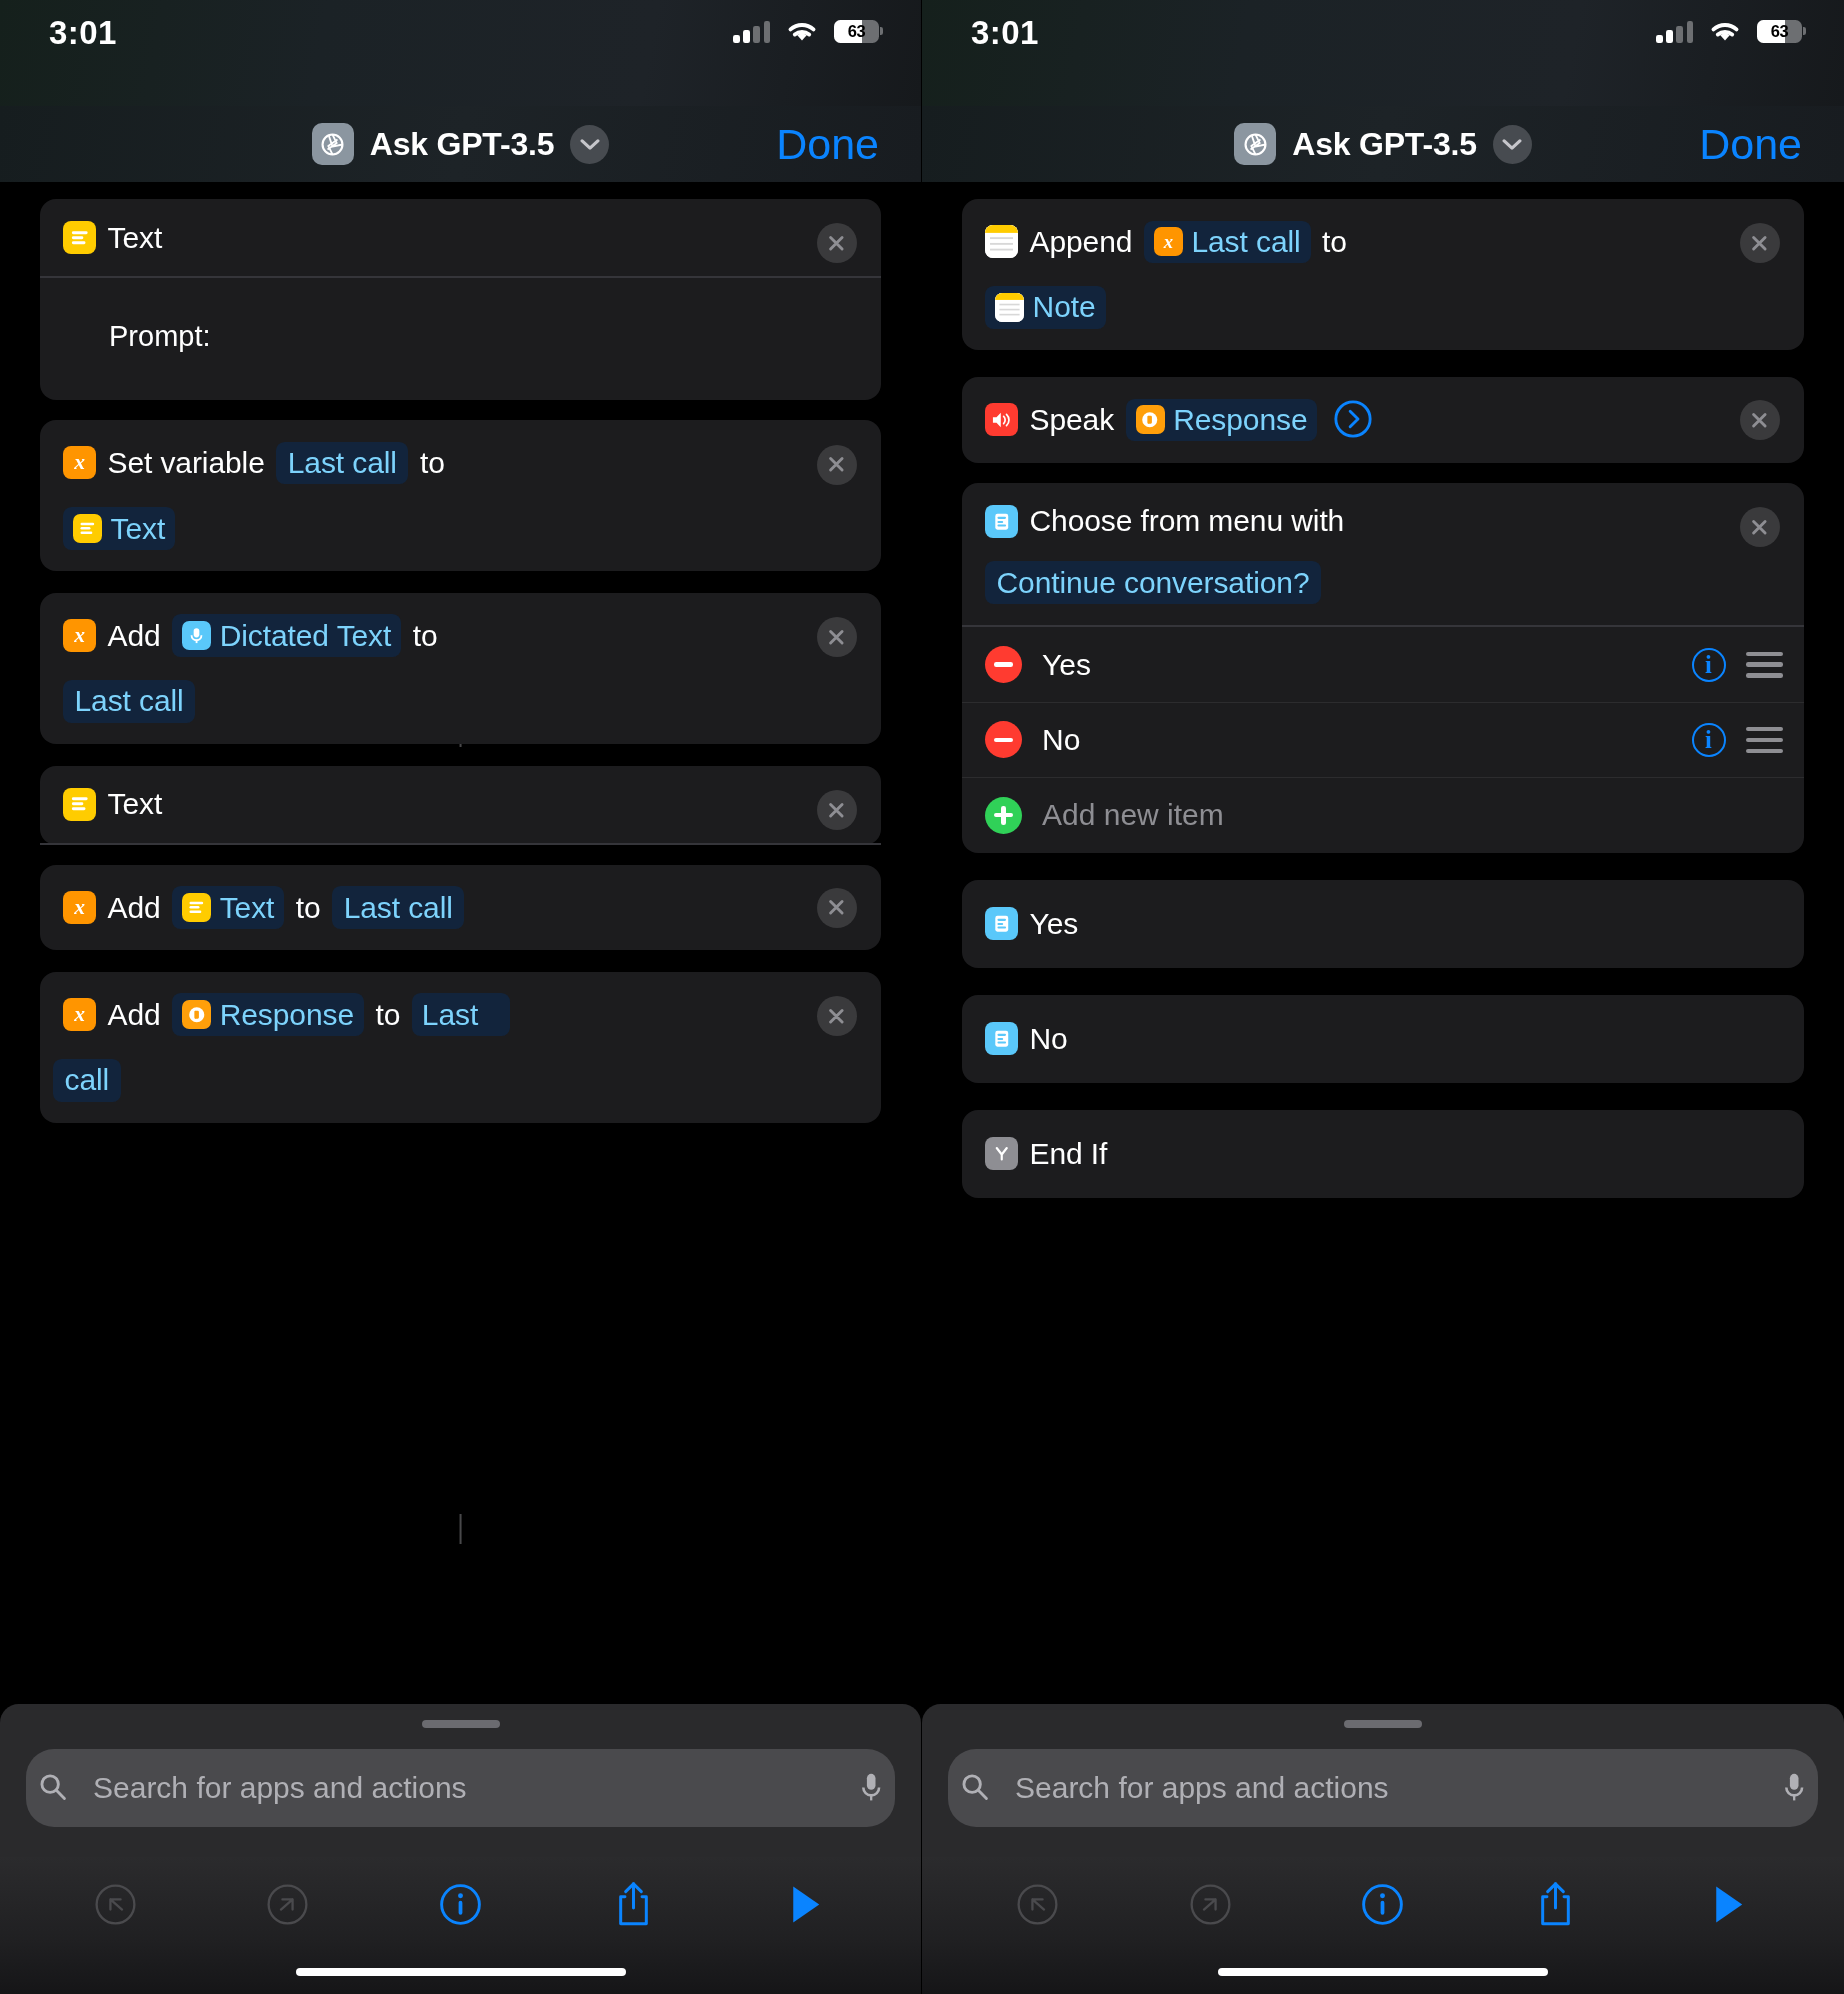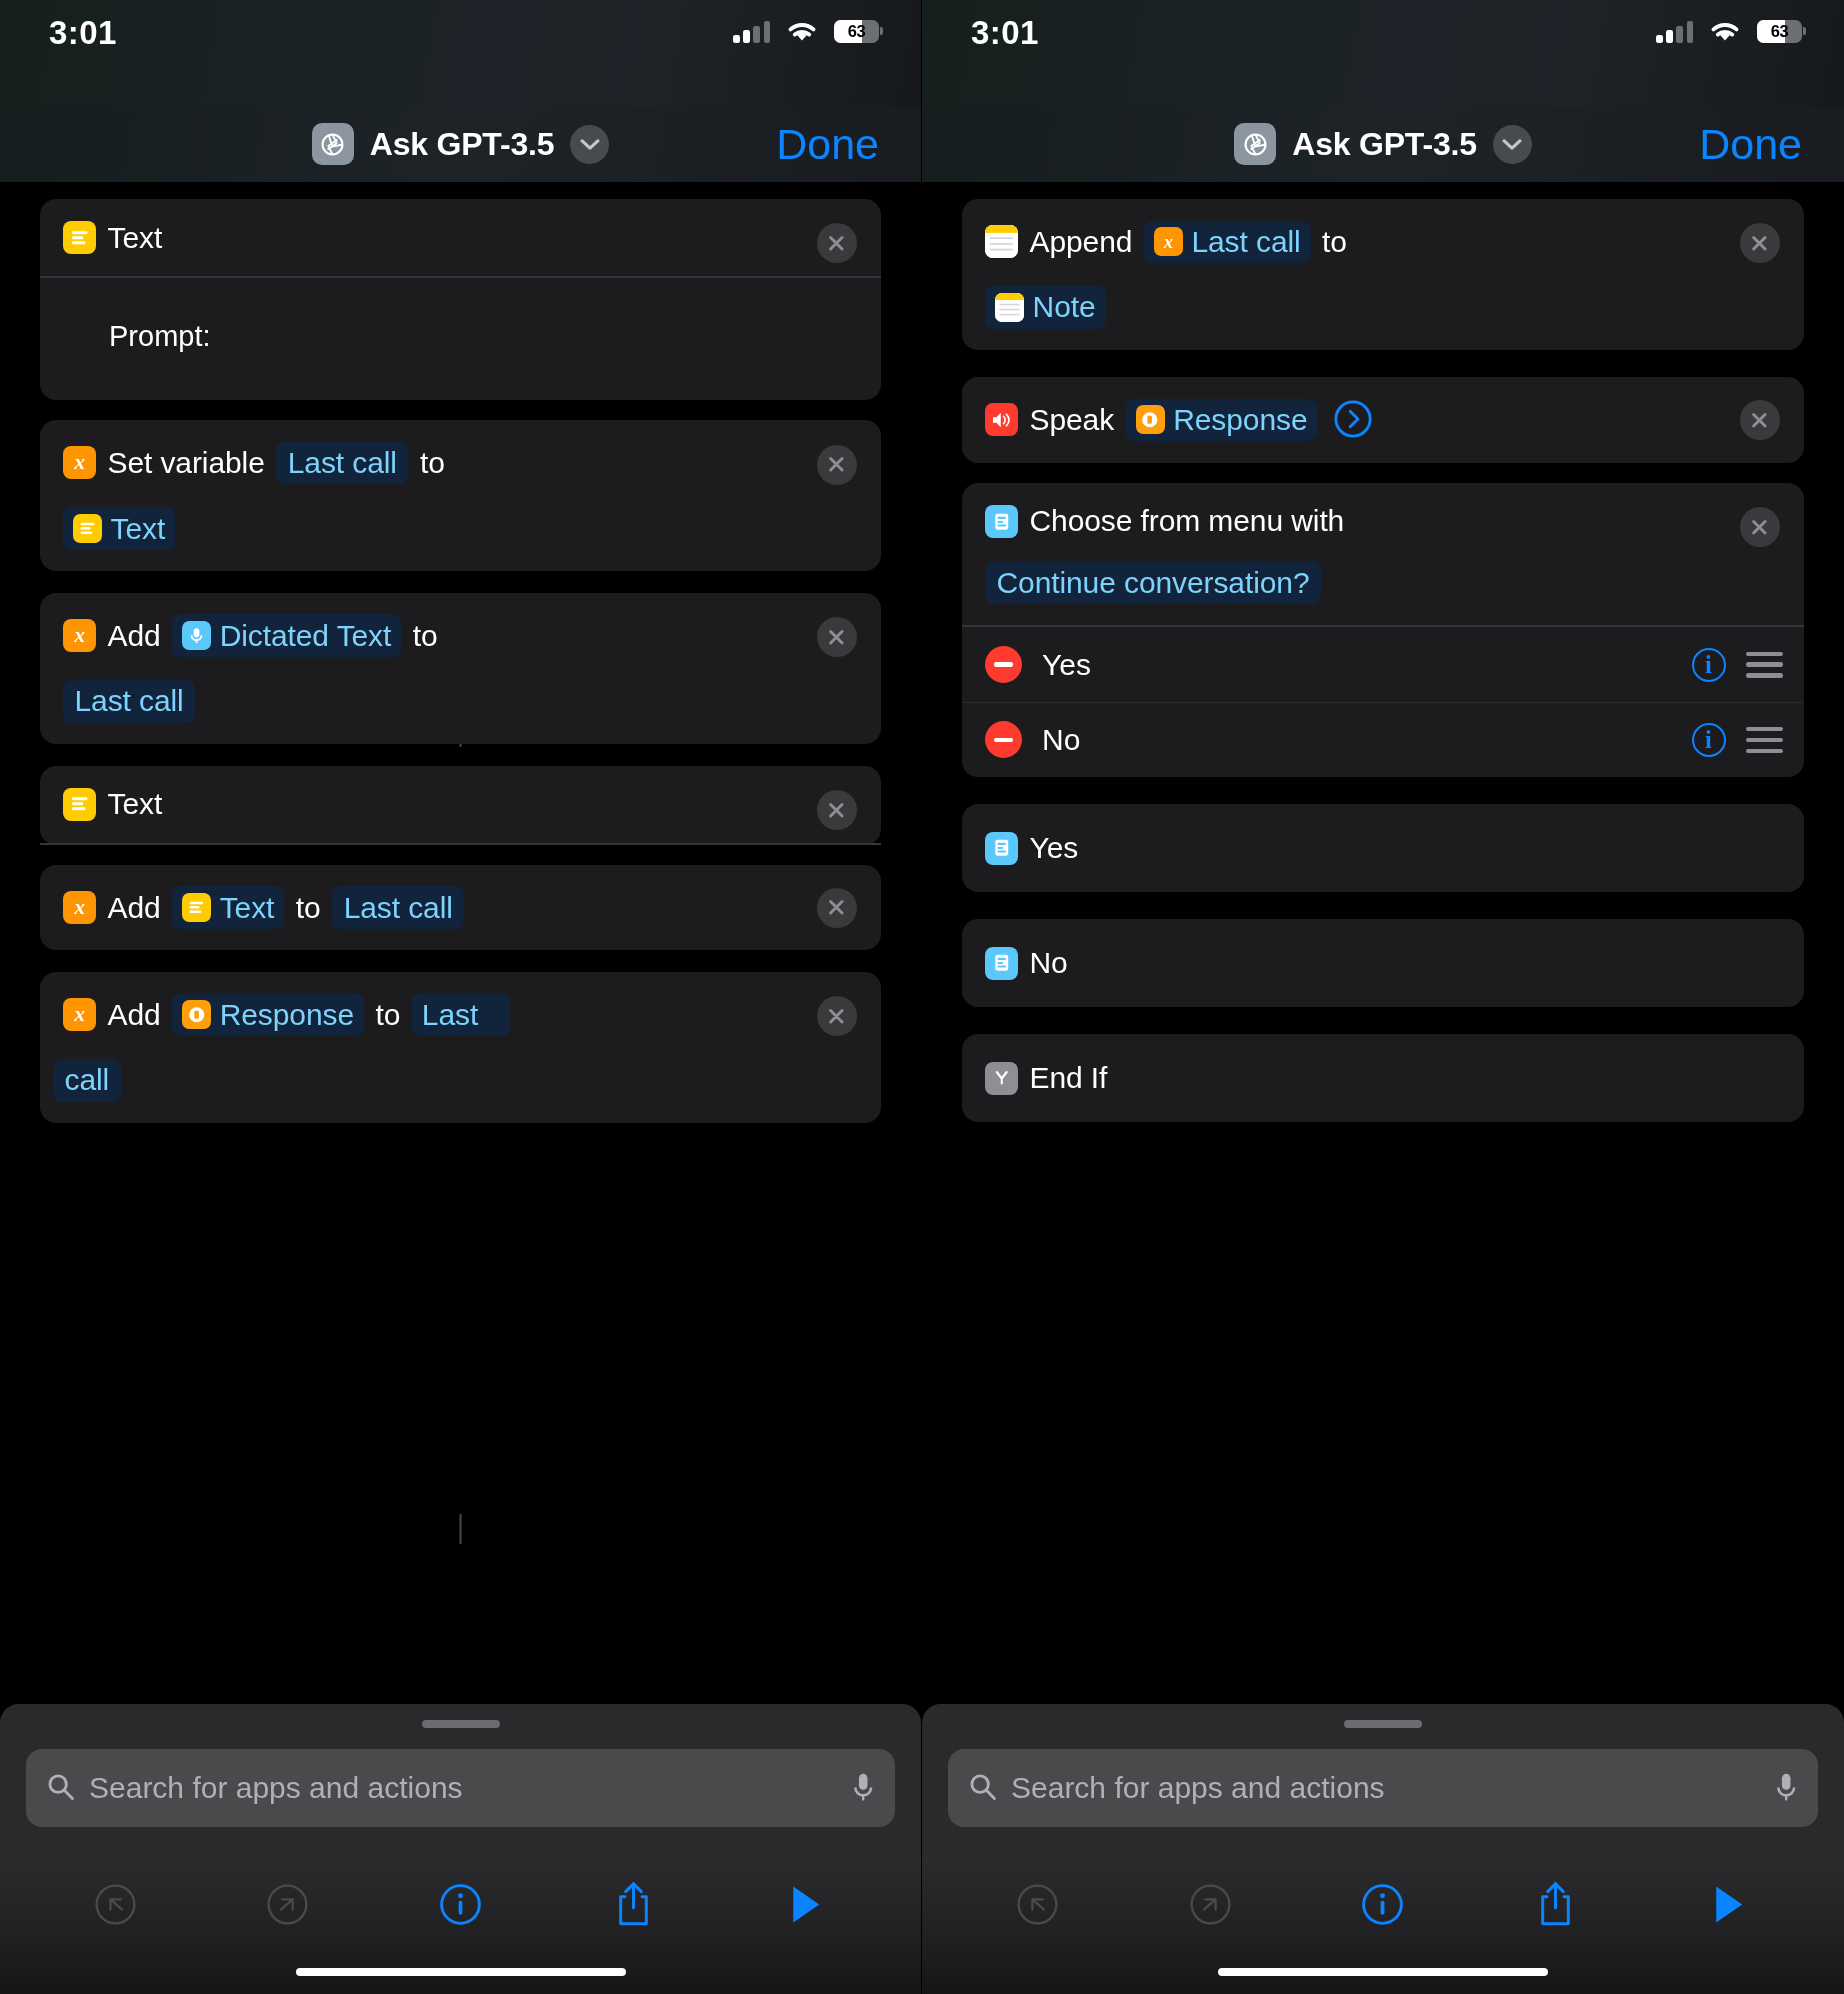--- a/index.html
+++ b/index.html
@@ -143,22 +143,22 @@
   .card.indent { margin-left:43px; }
 
   
   .sheet {
     position:absolute; left:0; right:0; bottom:138px;
     background:#2a2a2c; border-radius:18.7px 18.7px 0 0;
     padding: 16px 26px 30px 26px;
   }
   .grabber { width:78px; height:8px; border-radius:4.3px; background:#6b6b70; margin:0 auto 21.5px auto;}
   .searchfield {
-    height:78px; border-radius:16px; background:#4a4a4d;
-    display:flex; align-items:center; gap:13px; padding:0 20px;
+    height:78px; border-radius:28px; background:#4a4a4d;
+    display:flex; align-items:center; gap:25px; padding:0 12px;
   }
   .search-ph { color:#b0b0b5; font-size:30px; flex:1 1 auto;}
 
   .toolbar {
     position:absolute; left:0; right:0; bottom:0; height:138px;
     background:linear-gradient(180deg,#2b2b2d 0%,#202022 60%,#151517 100%);
     display:flex; align-items:flex-start; justify-content:space-around;
     padding: 20px 29px 0 29px;
   }
   .tb { width:55px; height:55px; display:flex; align-items:center; justify-content:center;}
@@ -599,20 +599,27 @@
                 <span class="bar"></span>
               </div>
             <div class="menu-label">No</div>
             <div class="info-circle">i</div>
             <div class="grip">
                 <span></span>
                 <span></span>
                 <span></span>
               </div>
           </div>
+          <div class="menu-row">
+            <div class="circ plus" style="position:relative;">
+              <span class="bar"></span>
+                <span class="bar v"></span>
+            </div>
+            <div class="menu-label ghost">Add new item</div>
+          </div>
         </div>
       </div>
 
       <div class="card" style="margin-top:27px;">
         <div class="card-row" style="padding:27px 21.5px 27px 23px;">
           <div class="ico" style="background:#5ac8fa;">
             <svg width="21.5" height="21.5" viewBox="0 0 30 30">
                 <rect x="6" y="4" width="18" height="22" rx="3" fill="#fff"></rect>
                 <rect x="9" y="8" width="12" height="3" rx="1.5" fill="#5ac8fa"></rect>
                 <rect x="9" y="14" width="8" height="2.6" rx="1.3" fill="#5ac8fa"></rect>

